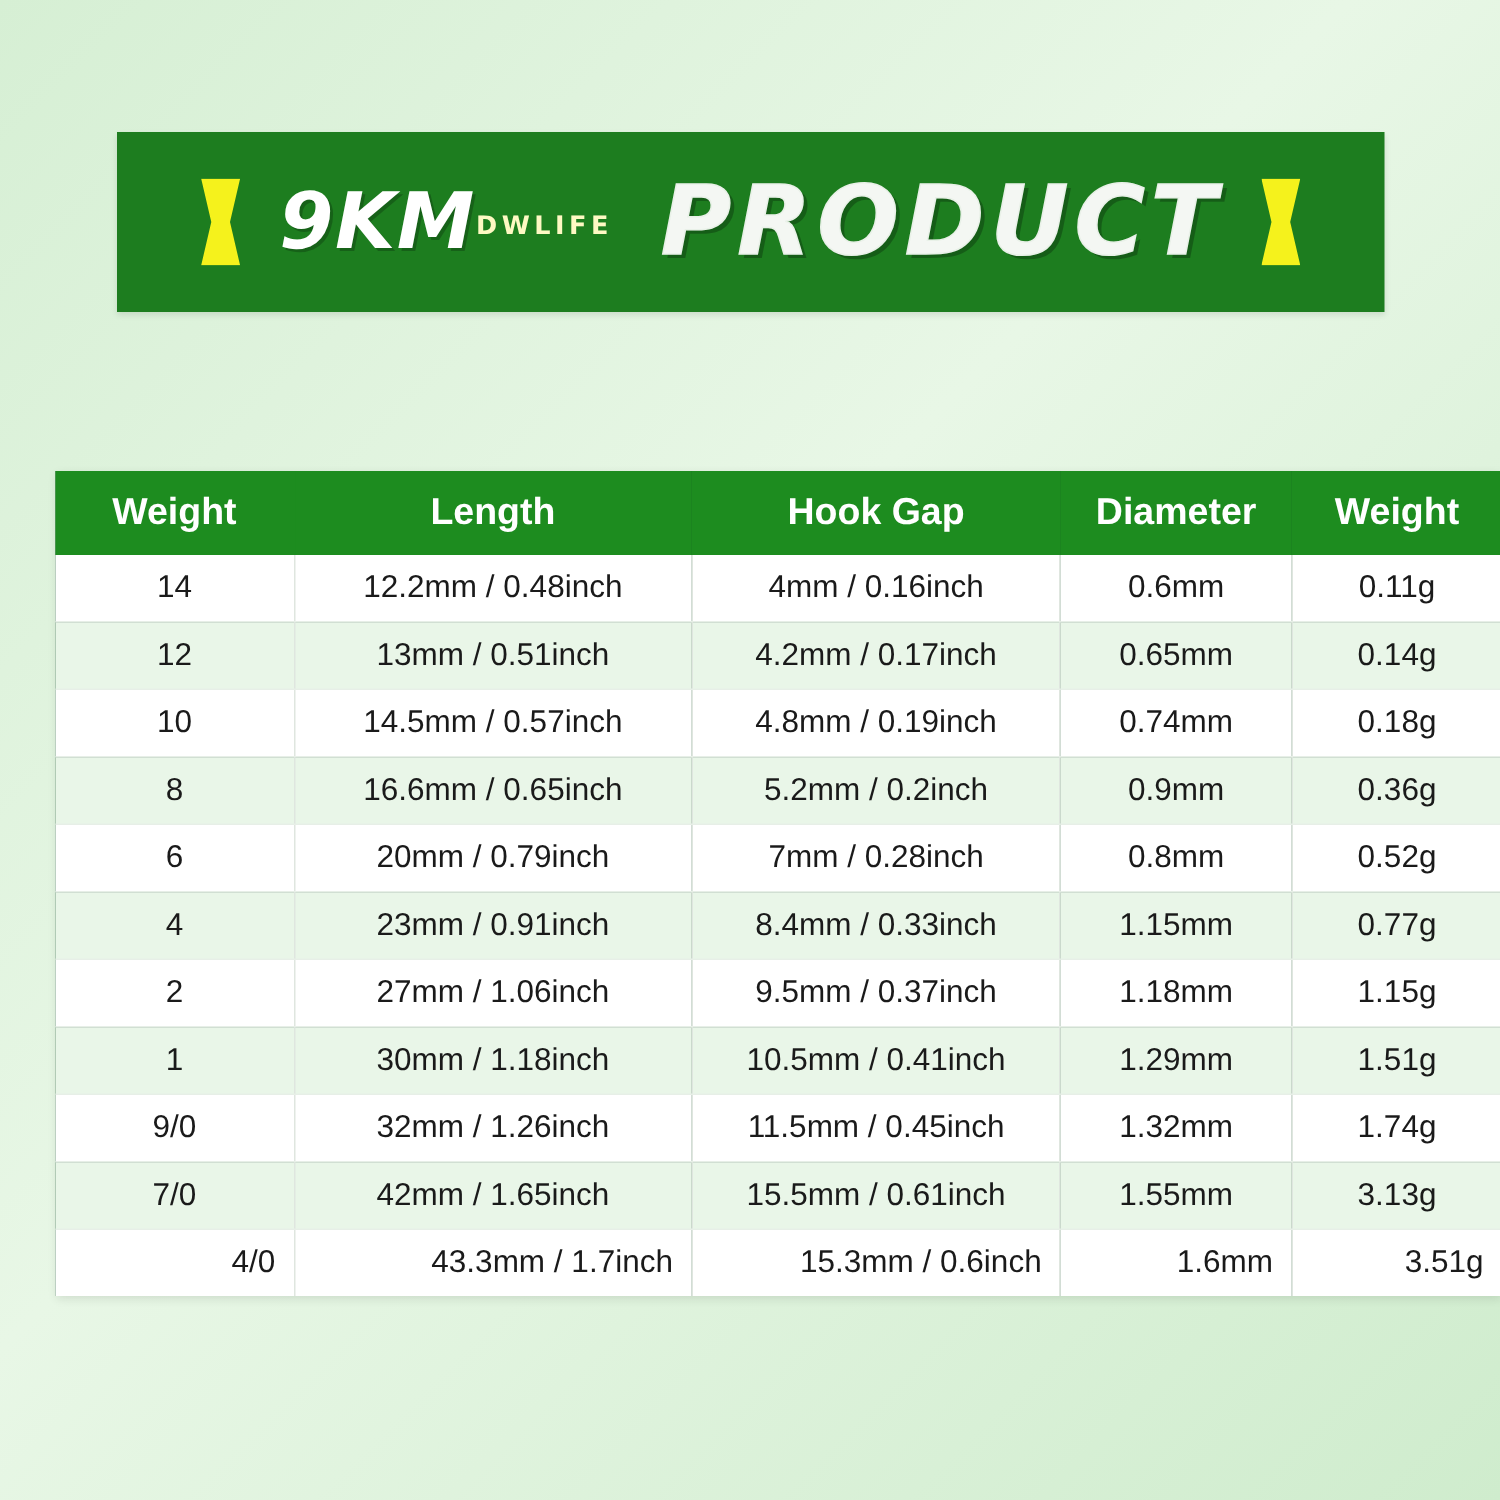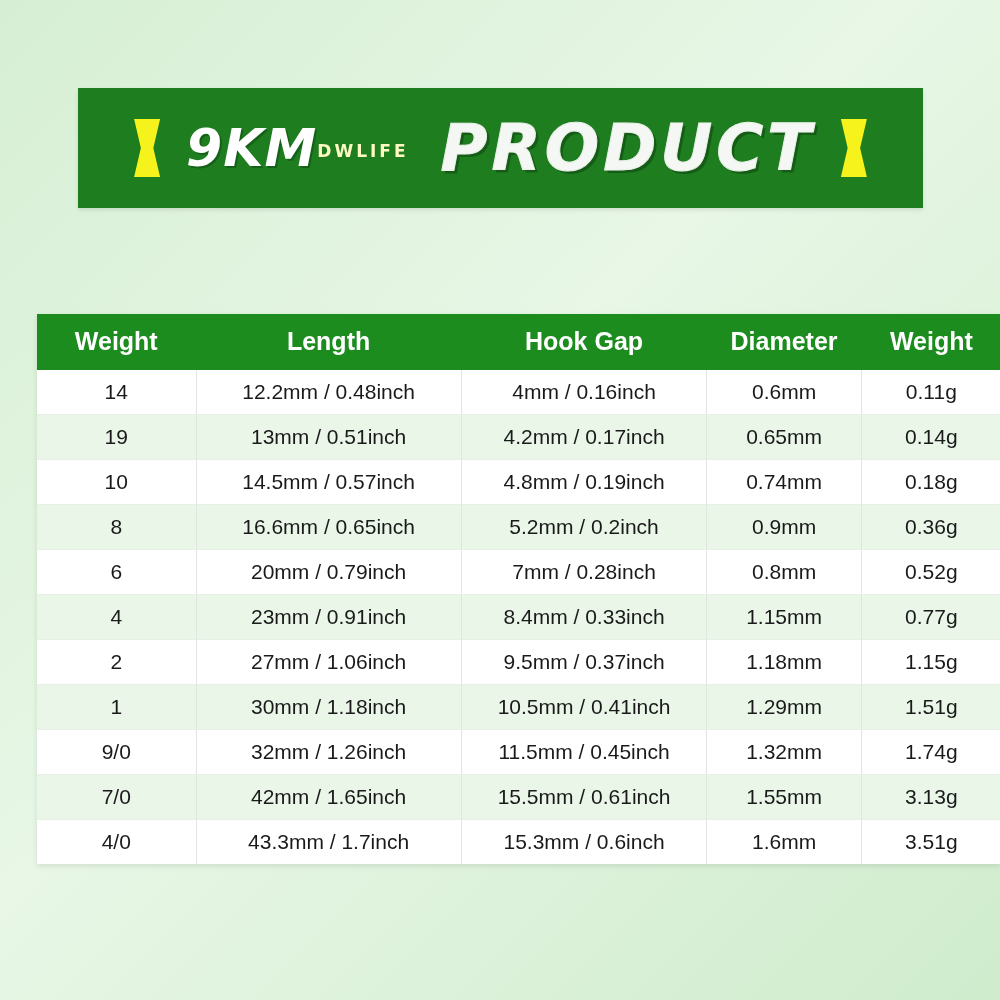--- a/index.html
+++ b/index.html
@@ -117,21 +117,21 @@
     color: #1a1a1a;
     text-align: center;
     padding: 10px 12px;
     border-right: 1px solid #dfe6df;
     border-bottom: 1px solid #e7efe7;
     white-space: nowrap;
   }
   table.spec tbody td:last-child { border-right: none; }
   table.spec tbody tr:nth-child(odd) { background: #ffffff; }
   table.spec tbody tr:nth-child(even) { background: #e9f6e8; }
-  table.spec tbody tr:last-child td { border-bottom: none; }
+  table.spec tbody tr:last-child td { border-bottom: none; text-align: right; }
 
   col.c0 { width: 16.5%; }
   col.c1 { width: 27.5%; }
   col.c2 { width: 25.5%; }
   col.c3 { width: 16.0%; }
   col.c4 { width: 14.5%; }
 </style>
 </head>
 <body>
 
@@ -169,21 +169,21 @@
       </thead>
       <tbody>
         <tr>
           <td>14</td>
           <td>12.2mm / 0.48inch</td>
           <td>4mm / 0.16inch</td>
           <td>0.6mm</td>
           <td>0.11g</td>
         </tr>
         <tr>
-          <td>19</td>
+          <td>12</td>
           <td>13mm / 0.51inch</td>
           <td>4.2mm / 0.17inch</td>
           <td>0.65mm</td>
           <td>0.14g</td>
         </tr>
         <tr>
           <td>10</td>
           <td>14.5mm / 0.57inch</td>
           <td>4.8mm / 0.19inch</td>
           <td>0.74mm</td>

